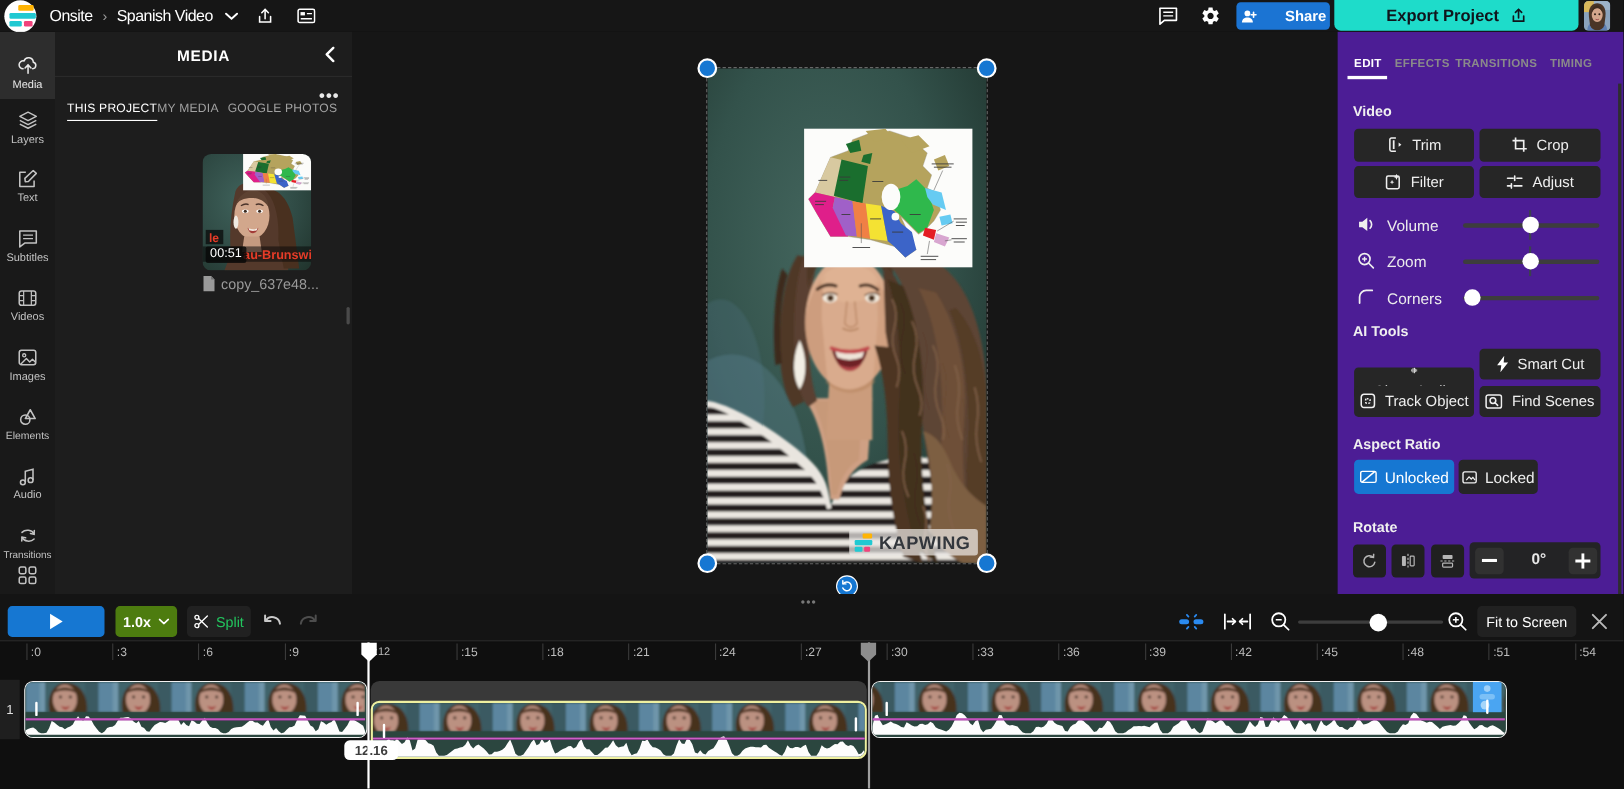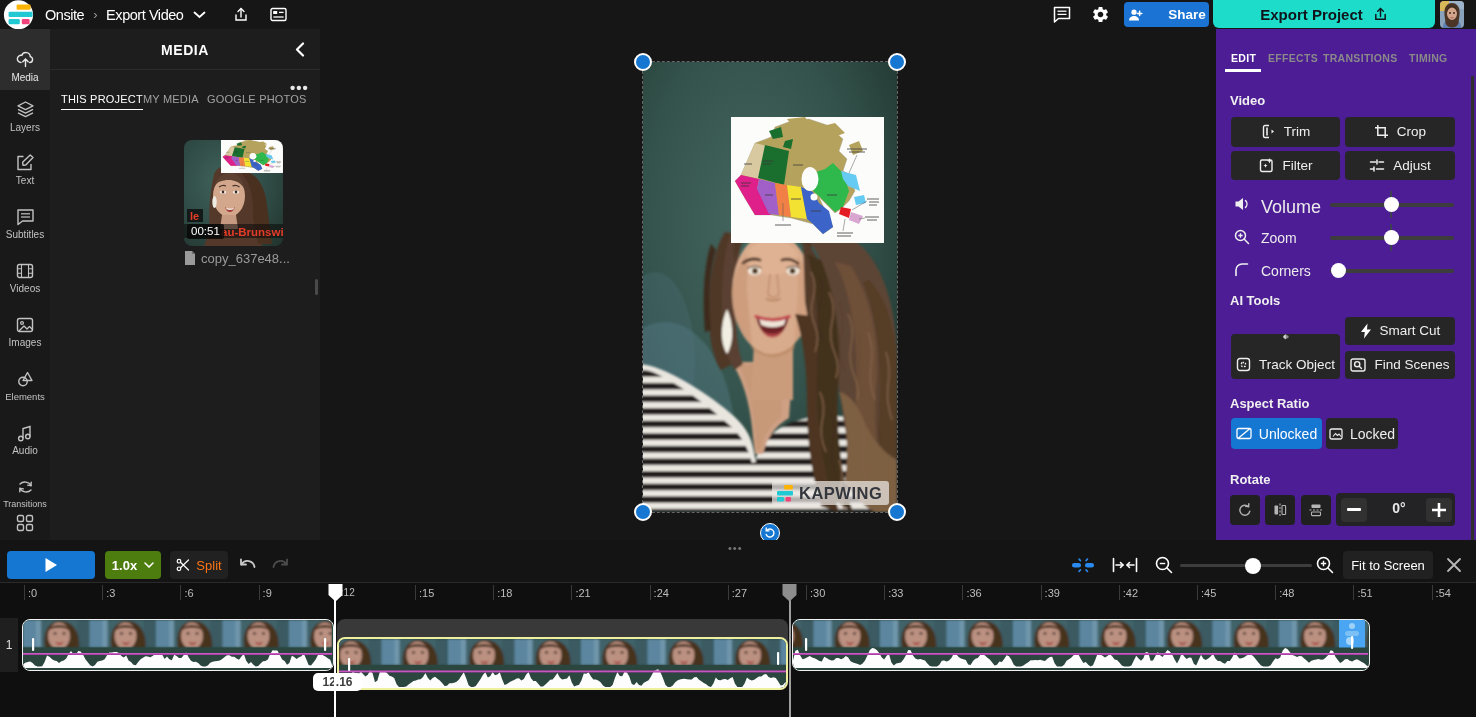--- a/index.html
+++ b/index.html
@@ -25,21 +25,21 @@
   <svg class="abs" style="left:3px;top:0px" width="31" height="30" viewBox="0 0 31 30">
     <circle cx="15.5" cy="14.8" r="14.6" fill="#fff"></circle>
     <rect x="13.6" y="4.6" width="14" height="5.2" rx="1.2" fill="#ffb404"></rect>
     <rect x="5.6" y="11.8" width="24" height="5.2" rx="1.2" fill="#21c9d2"></rect>
     <rect x="5.6" y="19" width="11.2" height="5.2" rx="1.2" fill="#21c9d2"></rect>
     <rect x="18.8" y="19" width="7.8" height="5.2" rx="1.2" fill="#f0437c"></rect>
   </svg>
   <div class="abs" style="left:45px;top:0;height:29px;display:flex;align-items:center;color:#fff;font-size:14.5px;letter-spacing:-0.45px;">
     <span>Onsite</span>
       <span style="color:#9a9a9a;margin:0 9px;font-size:13px;">›</span>
-      <span>Export Video</span>
+      <span>Spanish Video</span>
     <svg style="margin-left:10px" width="13" height="8" viewBox="0 0 13 8">
         <path d="M1.5 1.5 L6.5 6 L11.5 1.5" stroke="#fff" stroke-width="1.8" fill="none" stroke-linecap="round"></path>
       </svg>
   </div>
   <svg class="abs" style="left:233px;top:7px" width="16" height="16" viewBox="0 0 16 16" fill="none" stroke="#fff" stroke-width="1.4" stroke-linecap="round">
     <path d="M3 8 v5 h10 v-5"></path>
       <path d="M8 10 V2"></path>
       <path d="M5 4.6 L8 1.6 L11 4.6"></path>
   </svg>
   <svg class="abs" style="left:270px;top:7px" width="17" height="15" viewBox="0 0 17 15" fill="none" stroke="#fff" stroke-width="1.4">
@@ -399,21 +399,21 @@
     <svg width="16" height="15" viewBox="0 0 16 15" fill="none" stroke="#efefef" stroke-width="1.5" stroke-linecap="round">
         <path d="M1.5 4 h5 M10 4 h4.5 M8 2 v4 M1.5 11 h2.5 M7.5 11 h7 M5 9 v4"></path>
       </svg>
     <span>Adjust</span>
     </div>
 
   <svg class="abs" style="left:18px;top:167px" width="17" height="16" viewBox="0 0 17 16">
       <path d="M1.5 5.5 h3 L9 2 v12 L4.5 10.5 h-3z" fill="#efefef"></path>
       <path d="M11.5 4.5 a5 5 0 0 1 0 7" stroke="#efefef" stroke-width="1.5" fill="none" stroke-linecap="round"></path>
     </svg>
-  <div class="abs" style="left:45px;top:167.5px;color:#ececec;font-size:18px;">Volume</div>
+  <div class="abs" style="left:45px;top:167.5px;color:#ececec;font-size:14px;">Volume</div>
   <div class="abs" style="left:114px;top:173.5px;width:124px;height:4px;border-radius:2px;background:#3d3d3d;"></div>
   <div class="abs" style="left:174px;top:162px;width:2px;height:27px;background:#3c4050;"></div>
   <div class="abs" style="left:167.5px;top:168px;width:15px;height:15px;border-radius:50%;background:#fff;"></div>
   <svg class="abs" style="left:18px;top:200px" width="16" height="16" viewBox="0 0 16 16" fill="none" stroke="#efefef" stroke-width="1.5">
       <circle cx="6.5" cy="6.5" r="5"></circle>
       <path d="M10.3 10.3 L14.5 14.5" stroke-linecap="round"></path>
       <path d="M4.3 6.5 h4.4 M6.5 4.3 v4.4" stroke-width="1.3"></path>
     </svg>
   <div class="abs" style="left:45px;top:200.5px;color:#ececec;font-size:14px;">Zoom</div>
   <div class="abs" style="left:114px;top:206.5px;width:124px;height:4px;border-radius:2px;background:#3d3d3d;"></div>
@@ -512,21 +512,21 @@
   <div class="abs" style="left:7px;top:11px;width:88px;height:28px;background:#1677d2;border-radius:4px;display:flex;align-items:center;justify-content:center;">
     <svg width="14" height="16" viewBox="0 0 14 16">
         <path d="M1.5 1 L13 8 L1.5 15z" fill="#fff"></path>
       </svg>
   </div>
   <div class="abs" style="left:105px;top:11px;width:56px;height:28px;background:#4d7c0f;border-radius:4px;display:flex;align-items:center;justify-content:center;gap:7px;color:#fff;font-size:13px;font-weight:bold;">1.0x
     <svg width="10" height="6" viewBox="0 0 10 6">
         <path d="M1 1 L5 5 L9 1" stroke="#fff" stroke-width="1.5" fill="none" stroke-linecap="round"></path>
       </svg>
   </div>
-  <div class="abs" style="left:170px;top:11px;width:58px;height:28px;background:#212121;border-radius:4px;display:flex;align-items:center;justify-content:center;gap:6px;color:#f97316;font-size:13px;">
+  <div class="abs" style="left:170px;top:11px;width:58px;height:28px;background:#212121;border-radius:4px;display:flex;align-items:center;justify-content:center;gap:6px;color:#22c55e;font-size:13px;">
     <svg width="14" height="14" viewBox="0 0 14 14" fill="none" stroke="#fff" stroke-width="1.2">
         <circle cx="3" cy="3.2" r="1.8"></circle>
         <circle cx="3" cy="10.8" r="1.8"></circle>
         <path d="M4.5 4.3 L12.5 12 M4.5 9.7 L12.5 2" stroke-linecap="round"></path>
       </svg>Split
   </div>
   <svg class="abs" style="left:239px;top:17px" width="18" height="14" viewBox="0 0 18 14" fill="none" stroke="#c9c9c9" stroke-width="1.8" stroke-linecap="round">
     <path d="M2 2.5 v5 h5" stroke-linejoin="round" fill="none"></path>
     <path d="M2.5 7.5 a7 7 0 0 1 13 2.5"></path>
   </svg>

